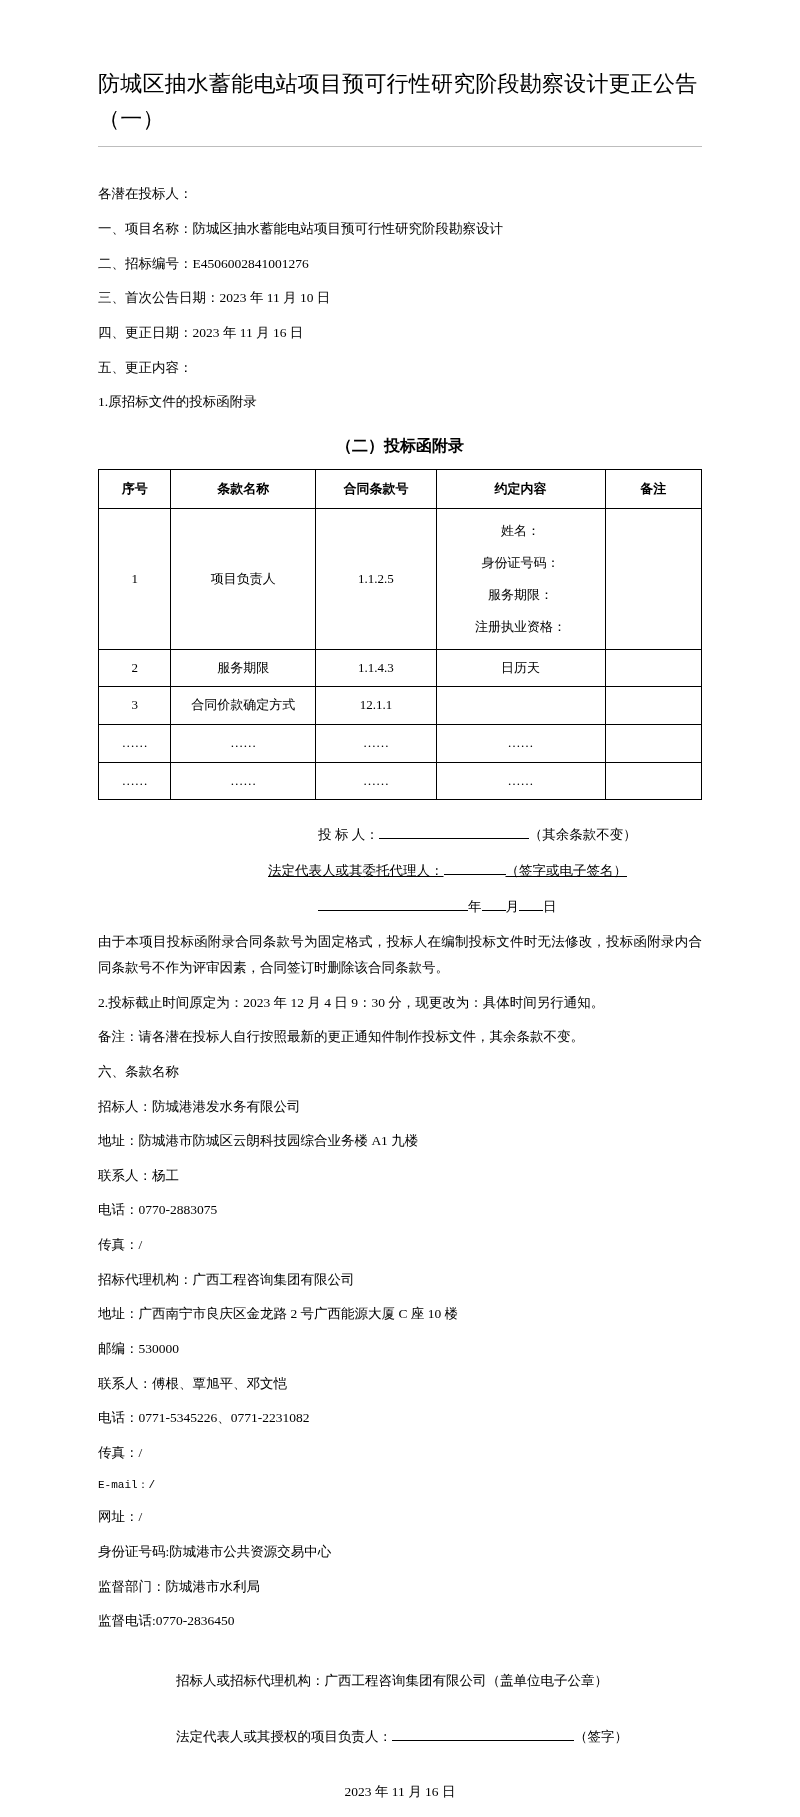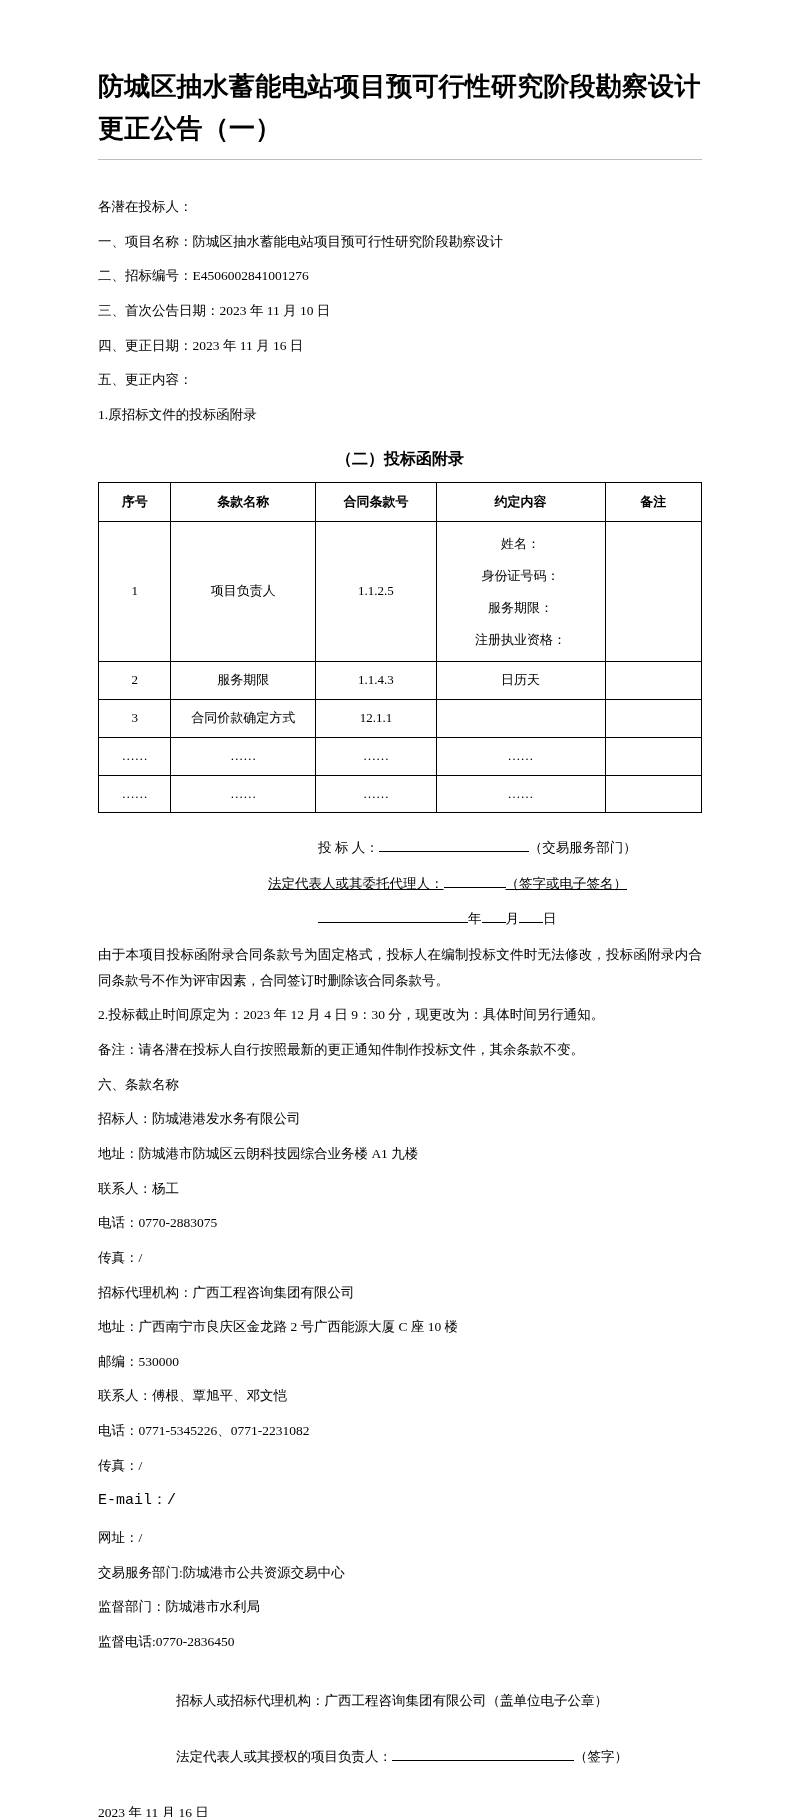--- a/index.html
+++ b/index.html
@@ -15,22 +15,22 @@
     font-size: 13.5px;
     line-height: 1.9;
   }
   .page {
     width: 800px;
     box-sizing: border-box;
     padding: 52px 98px 30px 98px;
   }
   .doc-title {
     font-family: "Liberation Sans", "DejaVu Sans", sans-serif;
-    font-weight: bold;
-    font-size: 26px;
+    font-weight: normal;
+    font-size: 22px;
     line-height: 1.6;
     margin: 14px 0 6px 0;
     letter-spacing: 0.2px;
   }
   .title-rule {
     border: none;
     border-top: 1px solid #bdbdbd;
     margin: 10px 0 34px 0;
   }
   .para {
@@ -85,23 +85,24 @@
   .ul-sign { display: inline-block; border-bottom: 1px solid #000; width: 182px; }
   .contact-line { margin: 0 0 9px 0; }
   .footer-block {
     margin-top: 34px;
     padding-left: 78px;
   }
   .footer-line {
     margin: 0 0 30px 0;
   }
   .date-center {
+    text-align: center;
     margin: 24px 0 10px 0;
   }
-  .mono { font-family: "Liberation Mono", "DejaVu Sans Mono", monospace; font-size: 15px; }
+  .mono { font-family: "Liberation Mono", "DejaVu Sans Mono", monospace; font-size: 11px; }
 </style>
 </head>
 <body>
 
 <div class="page">
 
   <h1 class="doc-title">防城区抽水蓄能电站项目预可行性研究阶段勘察设计更正公告（一）</h1>
   <hr class="title-rule">
 
   <p class="para">各潜在投标人：</p>
@@ -164,21 +165,21 @@
         <td>……</td>
         <td>……</td>
         <td>……</td>
         <td></td>
       </tr>
     </tbody>
   </table>
 
   <div class="sign-block">
     <div class="sign-line ind3">
-      <span>投 标 人：</span><span class="ul-long"></span><span>（交易服务部门）</span>
+      <span>投 标 人：</span><span class="ul-long"></span><span>（其余条款不变）</span>
     </div>
     <div class="sign-line ind2">
       <span>法定代表人或其委托代理人：</span><span class="ul-mid"></span><span>（签字或电子签名）</span>
     </div>
     <div class="sign-line ind3">
       <span class="ul-long"></span><span>年</span><span class="ul-xshort"></span><span>月</span><span class="ul-xshort"></span><span>日</span>
     </div>
   </div>
 
   <p class="para">由于本项目投标函附录合同条款号为固定格式，投标人在编制投标文件时无法修改，投标函附录内合同条款号不作为评审因素，合同签订时删除该合同条款号。</p>
@@ -193,21 +194,21 @@
   <p class="contact-line">电话：0770-2883075</p>
   <p class="contact-line">传真：/</p>
   <p class="contact-line">招标代理机构：广西工程咨询集团有限公司</p>
   <p class="contact-line">地址：广西南宁市良庆区金龙路 2 号广西能源大厦 C 座 10 楼</p>
   <p class="contact-line">邮编：530000</p>
   <p class="contact-line">联系人：傅根、覃旭平、邓文恺</p>
   <p class="contact-line">电话：0771-5345226、0771-2231082</p>
   <p class="contact-line">传真：/</p>
   <p class="contact-line mono">E-mail：/</p>
   <p class="contact-line">网址：/</p>
-  <p class="contact-line">交易服务部门:防城港市公共资源交易中心</p>
+  <p class="contact-line">身份证号码:防城港市公共资源交易中心</p>
   <p class="contact-line">监督部门：防城港市水利局</p>
   <p class="contact-line">监督电话:0770-2836450</p>
 
   <div class="footer-block">
     <div class="footer-line">
       <span>招标人或招标代理机构：</span><span>广西工程咨询集团有限公司（盖单位电子公章）</span>
     </div>
     <div class="footer-line">
       <span>法定代表人或其授权的项目负责人：</span><span class="ul-sign"></span><span>（签字）</span>
     </div>

